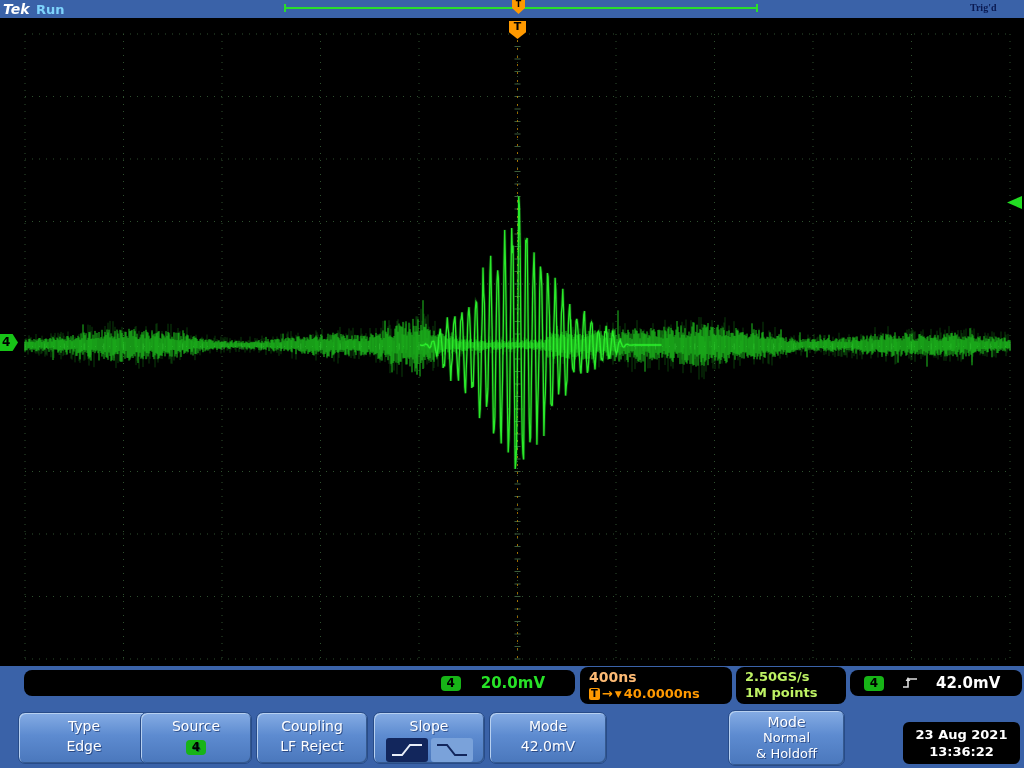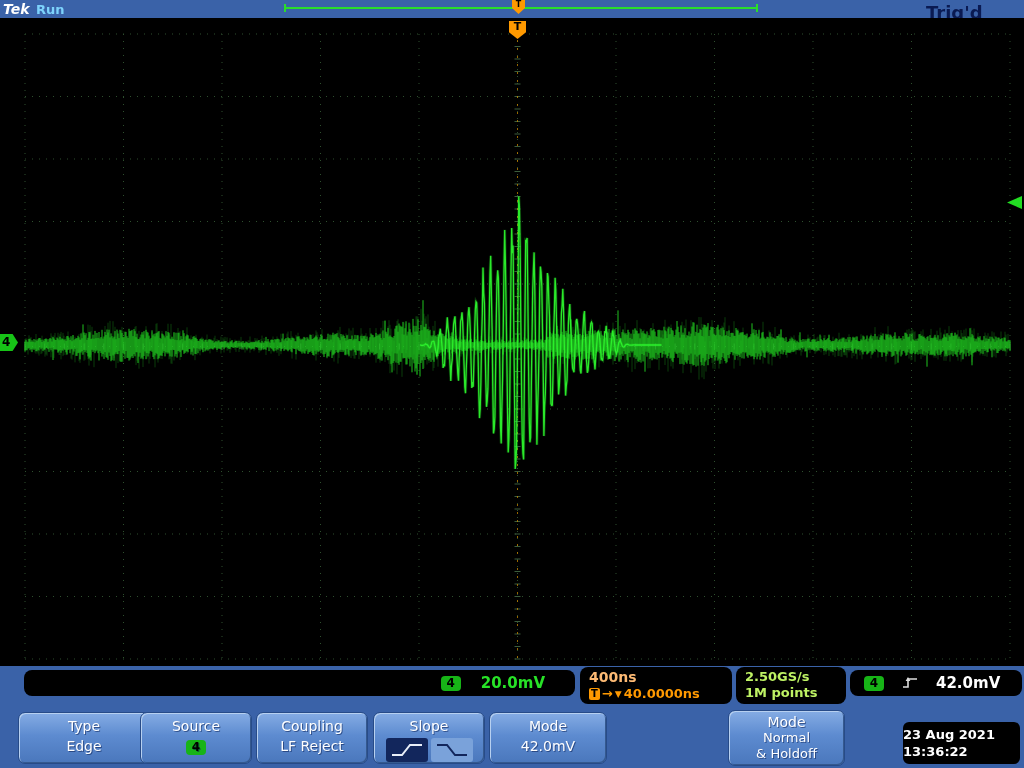--- a/index.html
+++ b/index.html
@@ -3,21 +3,21 @@
 <meta charset="utf-8">
 <style>
   html,body{margin:0;padding:0;background:#222;}
   *{box-sizing:border-box;font-family:"DejaVu Sans", "Liberation Sans", sans-serif;}
   .scope{position:relative;width:1024px;height:768px;background:#3a62a8;overflow:hidden;}
 
   
   .topbar{position:absolute;left:0;top:0;width:940px;height:18px;background:#3a62a8;}
   .tek{position:absolute;left:3px;top:1px;color:#fff;font-weight:bold;font-style:italic;font-size:14px;letter-spacing:0;}
   .run{position:absolute;left:36px;top:2px;color:#7dd3fc;font-weight:bold;font-size:13px;}
-  .trigd{position:absolute;left:926px;top:2px;color:#0a1a52;font-weight:bold;font-size:18px;}
+  .trigd{position:absolute;left:970px;top:2px;color:#0a1a52;font-weight:bold;font-size:10px;font-family:Liberation Serif, serif;}
   .rv-line{position:absolute;left:285px;top:7px;width:472px;height:2px;background:#2add2a;}
   .rv-tick{position:absolute;top:4px;width:2px;height:8px;background:#2add2a;}
   .rv-marker{position:absolute;left:512px;top:0;width:13px;height:14px;background:#ff9900;
     clip-path:polygon(0 0,100% 0,100% 58%,50% 100%,0 58%);
     color:#000;font-size:8px;font-weight:bold;text-align:center;line-height:9px;}
 
   
   .screen{position:absolute;left:0;top:18px;width:1024px;height:648px;background:#000;}
   #scope-svg{position:absolute;left:0;top:0;width:1024px;height:768px;pointer-events:none;}
   .t-flag{position:absolute;left:509px;top:21px;width:17px;height:18px;background:#ff9900;
@@ -61,21 +61,21 @@
   .btn3{left:256px;width:112px;}
   .btn4{left:373px;width:112px;}
   .btn5{left:489px;width:118px;}
   .btn6{left:728px;width:117px;top:710px;height:56px;padding-top:3px;}
   .btn6 .val{margin-top:0;font-size:13px;line-height:16px;}
   .slope-tiles{display:flex;justify-content:center;gap:3px;margin-top:4px;}
   .slope-tile{width:42px;height:24px;border-radius:3px;display:flex;align-items:center;justify-content:center;}
   .slope-tile.sel{background:#12265c;}
   .slope-tile.unsel{background:#7aa2da;}
   .datetime{position:absolute;left:903px;top:722px;width:117px;height:42px;background:#000;
-    border-radius:6px;color:#fff;font-size:13px;font-weight:bold;text-align:left;padding-top:4px;line-height:17px;}
+    border-radius:6px;color:#fff;font-size:13px;font-weight:bold;text-align:center;padding-top:4px;line-height:17px;}
 </style>
 </head>
 <body>
 
 <div class="scope">
 
   <div class="topbar">
     <span class="tek">Tek</span>
     <span class="run">Run</span>
     <div class="rv-line"></div>

